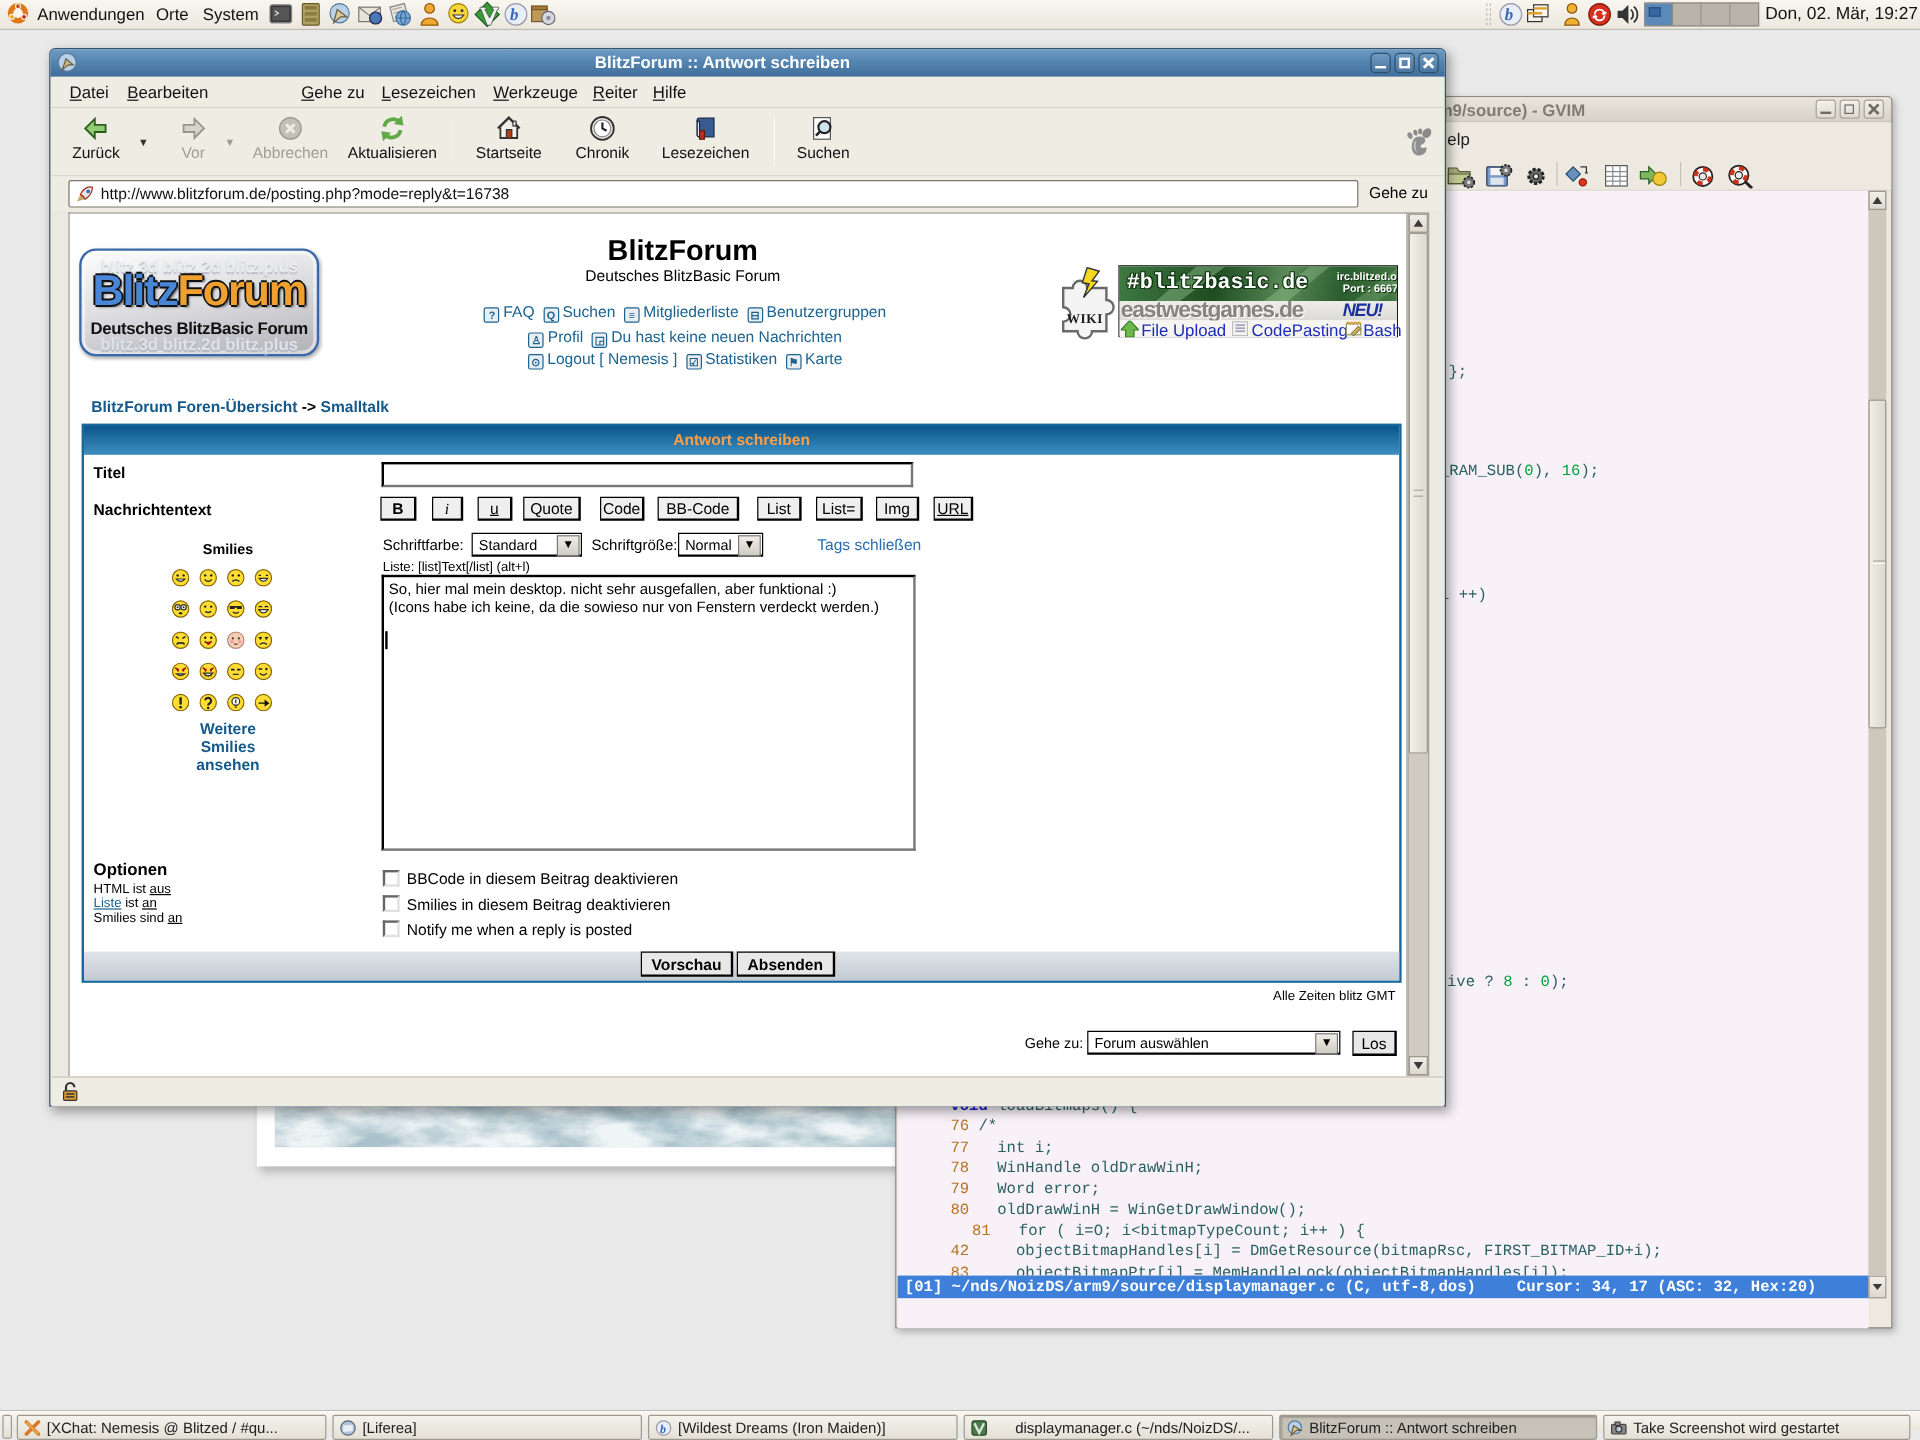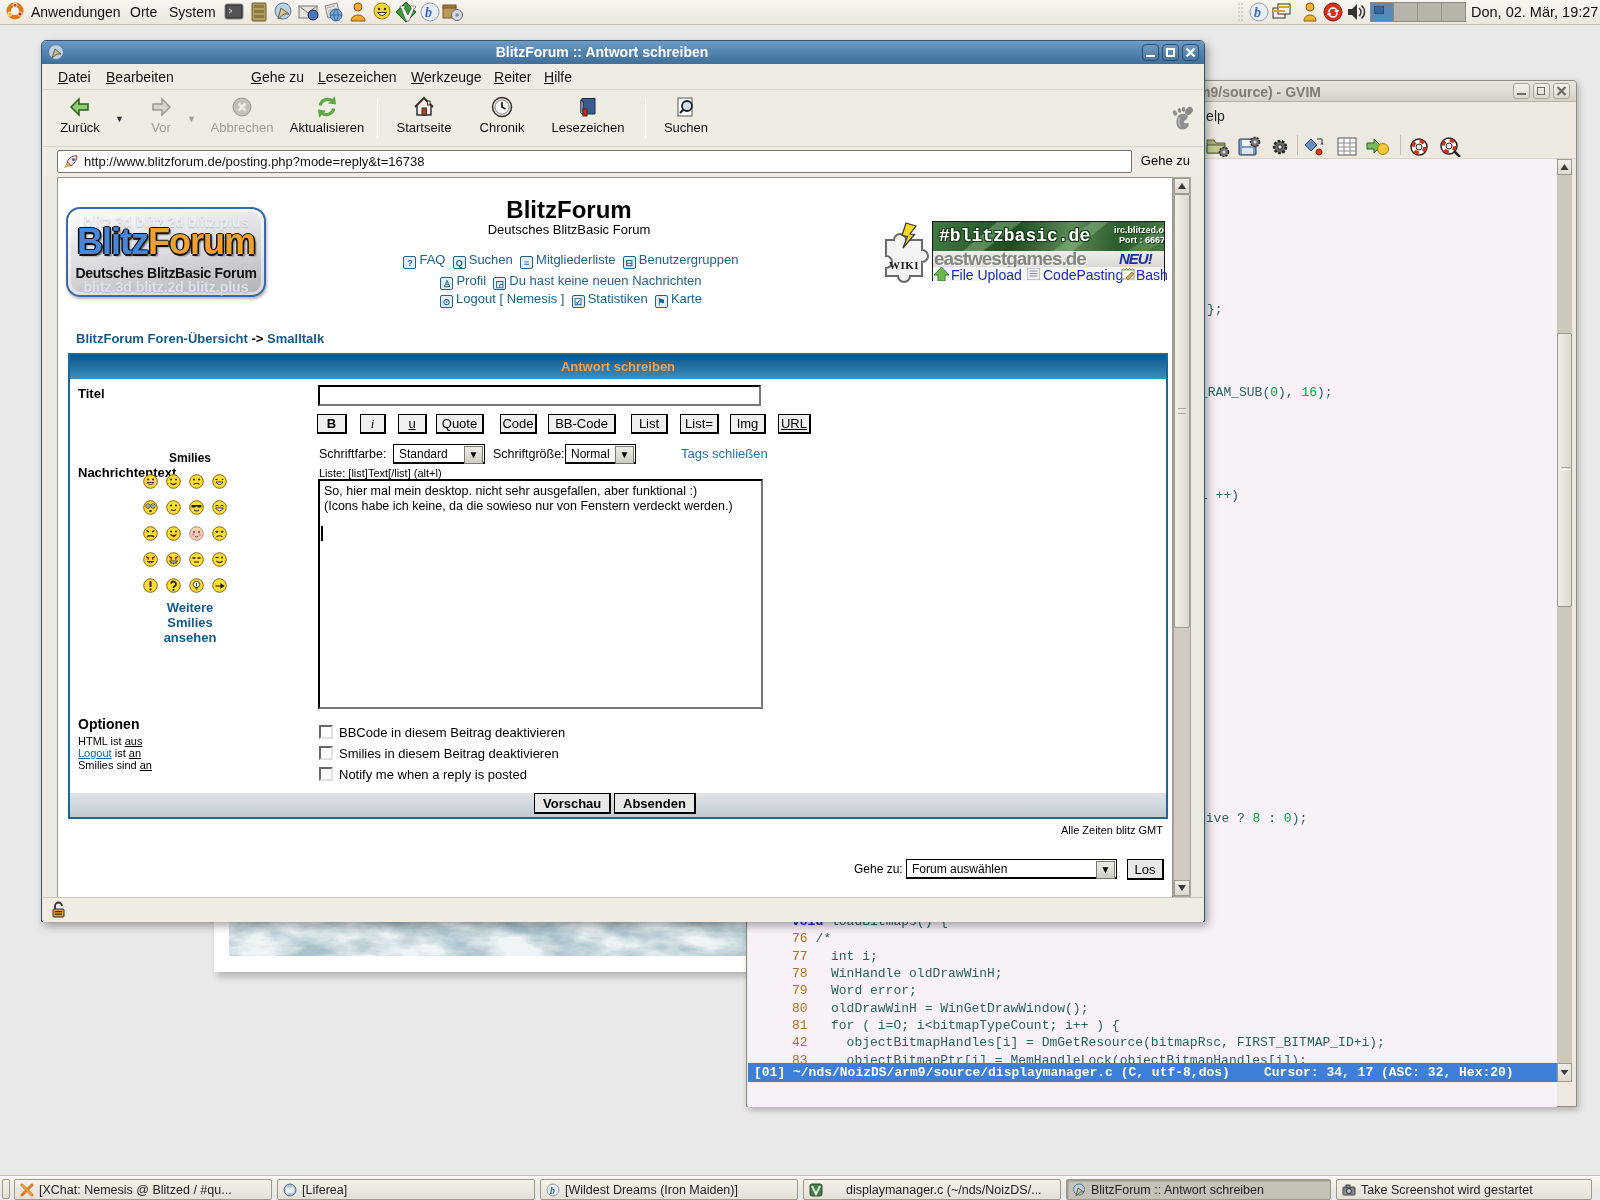--- a/index.html
+++ b/index.html
@@ -162,21 +162,21 @@
     <div class="gvline" style="left:459px;top:142px;">};</div>
     <div class="gvline" style="left:452px;top:225px;">_RAM_SUB(<span class="gvgreen">0</span>), <span class="gvgreen">16</span>);</div>
     <div class="gvline" style="left:452px;top:328px;">i ++)</div>
     <div class="gvline" style="left:450px;top:651px;">tive ? <span class="gvgreen">8</span> : <span class="gvgreen">0</span>);</div>
     <div class="gvline" style="left:44px;top:754px;"><span style="color:#2222c8;font-weight:bold;">void</span> loadBitmaps() {</div>
     <div class="gvline" style="left:44px;top:771px;"><span class="gvnum">76</span> /*</div>
     <div class="gvline" style="left:44px;top:789px;"><span class="gvnum">77</span>   int i;</div>
     <div class="gvline" style="left:44px;top:806px;"><span class="gvnum">78</span>   WinHandle oldDrawWinH;</div>
     <div class="gvline" style="left:44px;top:823px;"><span class="gvnum">79</span>   Word error;</div>
     <div class="gvline" style="left:44px;top:841px;"><span class="gvnum">80</span>   oldDrawWinH = WinGetDrawWindow();</div>
-    <div class="gvline" style="left:44px;top:858px;text-align:center;"><span class="gvnum">81</span>   for ( i=O; i&lt;bitmapTypeCount; i++ ) {</div>
+    <div class="gvline" style="left:62px;top:858px;text-align:center;"><span class="gvnum">81</span>   for ( i=O; i&lt;bitmapTypeCount; i++ ) {</div>
     <div class="gvline" style="left:44px;top:875px;"><span class="gvnum">42</span>     objectBitmapHandles[i] = DmGetResource(bitmapRsc, FIRST_BITMAP_ID+i);</div>
     <div class="gvline" style="left:44px;top:893px;"><span class="gvnum">83</span>     objectBitmapPtr[i] = MemHandleLock(objectBitmapHandles[i]);</div>
   </div>
   <div class="abs" id="gvstatus">
       <span style="position:absolute;left:6px;">[01] ~/nds/NoizDS/arm9/source/displaymanager.c (C, utf-8,dos)</span>
       <span style="position:absolute;left:516px;">Cursor: 34, 17 (ASC: 32, Hex:20)</span>
     </div>
   <div class="abs" id="gvcmd"></div>
   <div class="abs" id="gvdown"><svg width="13" height="17">
         <path d="M6.5 11 L10.5 6 L2.5 6 Z" fill="#3a3a3a"></path>
@@ -346,21 +346,21 @@
     <div class="abs" id="ftable">
       <div class="abs" style="left:0;top:0;width:1096px;height:24px;background:linear-gradient(#0b568c,#3e8fc0);text-align:center;color:#ff9e45;font-weight:bold;font-size:13px;line-height:24px;">Antwort schreiben</div>
 
       <div class="abs row1" style="left:0;top:25px;width:245px;height:32px;"></div>
       <div class="abs row2" style="left:246px;top:25px;width:850px;height:32px;"></div>
       <div class="abs" style="left:8px;top:31px;font-size:13px;font-weight:bold;">Titel</div>
       <div class="abs" style="left:248px;top:30px;width:443px;height:21px;background:#fff;border:2px solid #000;border-right-color:#777;border-bottom-color:#777;"></div>
 
       <div class="abs row1" style="left:0;top:58px;width:245px;height:300px;"></div>
       <div class="abs row2" style="left:246px;top:58px;width:850px;height:300px;"></div>
-      <div class="abs" style="left:8px;top:62px;font-size:13px;font-weight:bold;margin-top:48px;">Nachrichtentext</div>
+      <div class="abs" style="left:8px;top:62px;font-size:13px;font-weight:bold;">Nachrichtentext</div>
       <div class="abs" style="left:0px;top:96px;width:240px;text-align:center;font-size:12px;font-weight:bold;">Smilies</div>
       <div class="abs" id="smgrid">
         <svg width="15" height="15" viewBox="0 0 15 15">
             <circle cx="7.5" cy="7.5" r="6.8" fill="#fd3" stroke="#860"></circle>
             <circle cx="5" cy="5.5" r="1" fill="#222"></circle>
             <circle cx="10" cy="5.5" r="1" fill="#222"></circle>
             <path d="M4 8.5 Q7.5 12.5 11 8.5 Z" fill="#fff" stroke="#333"></path>
           </svg><svg width="15" height="15" viewBox="0 0 15 15">
             <circle cx="7.5" cy="7.5" r="6.8" fill="#fd3" stroke="#860"></circle>
             <circle cx="5" cy="5.5" r="1" fill="#222"></circle>
@@ -482,21 +482,21 @@
       <div class="abs" style="left:611px;top:91px;font-size:13px;"><a href="#" style="color:#2a6db0;">Tags schließen</a></div>
       <div class="abs" style="left:249px;top:112px;font-size:11px;">Liste: [list]Text[/list] (alt+l)</div>
 
       <div class="abs" style="left:248px;top:124px;width:445px;height:230px;background:#fff;border:2px solid #000;border-right-color:#777;border-bottom-color:#777;font-size:12.5px;line-height:15px;padding:3px 4px;color:#000;">So, hier mal mein desktop. nicht sehr ausgefallen, aber funktional :)<br>(Icons habe ich keine, da die sowieso nur von Fenstern verdeckt werden.)</div>
       <div class="abs" style="left:251px;top:171px;width:2px;height:15px;background:#000;"></div>
 
       <div class="abs row1" style="left:0;top:359px;width:245px;height:78px;"></div>
       <div class="abs row2" style="left:246px;top:359px;width:850px;height:78px;"></div>
       <div class="abs" style="left:8px;top:361px;font-size:14px;font-weight:bold;">Optionen</div>
       <div class="abs" style="left:8px;top:380px;font-size:11px;">HTML ist <u>aus</u></div>
-      <div class="abs" style="left:8px;top:392px;font-size:11px;"><a href="#" style="text-decoration:underline;">Logout</a> ist <u>an</u></div>
+      <div class="abs" style="left:8px;top:392px;font-size:11px;"><a href="#" style="text-decoration:underline;">Liste</a> ist <u>an</u></div>
       <div class="abs" style="left:8px;top:404px;font-size:11px;">Smilies sind <u>an</u></div>
       <div class="abs cb" style="left:249px;top:370px;"></div>
       <div class="abs" style="left:269px;top:370px;font-size:13px;">BBCode in diesem Beitrag deaktivieren</div>
       <div class="abs cb" style="left:249px;top:391px;"></div>
       <div class="abs" style="left:269px;top:391px;font-size:13px;">Smilies in diesem Beitrag deaktivieren</div>
       <div class="abs cb" style="left:249px;top:412px;"></div>
       <div class="abs" style="left:269px;top:412px;font-size:13px;">Notify me when a reply is posted</div>
 
       <div class="abs cat" style="left:0;top:438px;width:1096px;height:24px;"></div>
       <span class="gbtn abs" style="left:464px;top:438px;">Vorschau</span>

